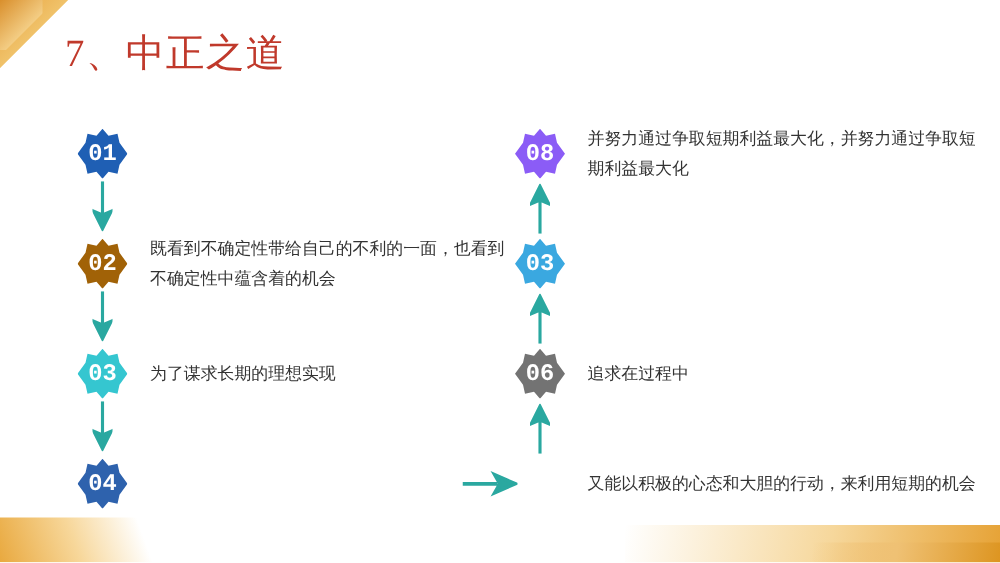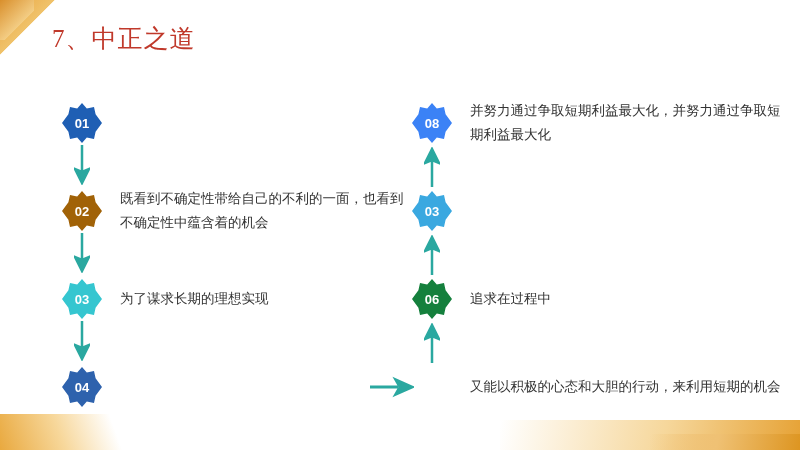--- a/index.html
+++ b/index.html
@@ -52,21 +52,21 @@
     bottom: 0; right: 0;
     width: 150px; height: 16px;
     background: linear-gradient(100deg, rgba(255,255,255,0) 0%, #efc174 45%, #dd9521 100%);
   }
 
   
   .title {
     position: absolute;
     left: 52px;
     top: 22px;
-    font-size: 25px;
+    font-size: 31px;
     color: #c0392b;
     letter-spacing: 1px;
     font-family: "Liberation Serif", serif;
     white-space: nowrap;
   }
 
   
   .col {
     position: absolute;
     top: 95px;
@@ -83,23 +83,23 @@
   .badge {
     position: absolute;
     left: 0;
     top: 8px;
     width: 40px;
     height: 40px;
     display: flex;
     align-items: center;
     justify-content: center;
     color: #ffffff;
-    font-size: 13px;
+    font-size: 19px;
     font-weight: bold;
-    font-family: Liberation Sans, sans-serif;
+    font-family: Liberation Mono, monospace;
     clip-path: polygon(
       50% 0%, 62% 14%, 80% 10%, 84% 28%, 100% 50%,
       84% 72%, 80% 90%, 62% 86%, 50% 100%, 38% 86%,
       20% 90%, 16% 72%, 0% 50%, 16% 28%, 20% 10%, 38% 14%);
   }
 
   .row-text {
     position: absolute;
     left: 58px;
     top: 0;
@@ -178,35 +178,35 @@
 
     <div class="row">
       <div class="badge" style="background:#2e62ad">04</div>
     </div>
 
   </div>
 
   <div class="col col-right">
 
     <div class="row">
-      <div class="badge" style="background:#3b82f6">08</div>
+      <div class="badge" style="background:#8b5cf6">08</div>
       <div class="row-text">并努力通过争取短期利益最大化，并努力通过争取短期利益最大化</div>
     </div>
 
     <div class="row">
       <div class="badge" style="background:#3aa8e0">03</div>
       <div class="varrow" style="top:-36px">
         <svg width="16" height="40" viewBox="0 0 16 40">
           <path d="M8 40 L8 14 M8 2 L1 16 L8 13 L15 16 Z" stroke="#2aa8a0" stroke-width="2.5" fill="#2aa8a0"></path>
         </svg>
       </div>
     </div>
 
     <div class="row">
-      <div class="badge" style="background:#15803d">06</div>
+      <div class="badge" style="background:#737373">06</div>
       <div class="row-text">追求在过程中</div>
       <div class="varrow" style="top:-36px">
         <svg width="16" height="40" viewBox="0 0 16 40">
           <path d="M8 40 L8 14 M8 2 L1 16 L8 13 L15 16 Z" stroke="#2aa8a0" stroke-width="2.5" fill="#2aa8a0"></path>
         </svg>
       </div>
     </div>
 
     <div class="row">
       <div class="row-text">又能以积极的心态和大胆的行动，来利用短期的机会</div>

